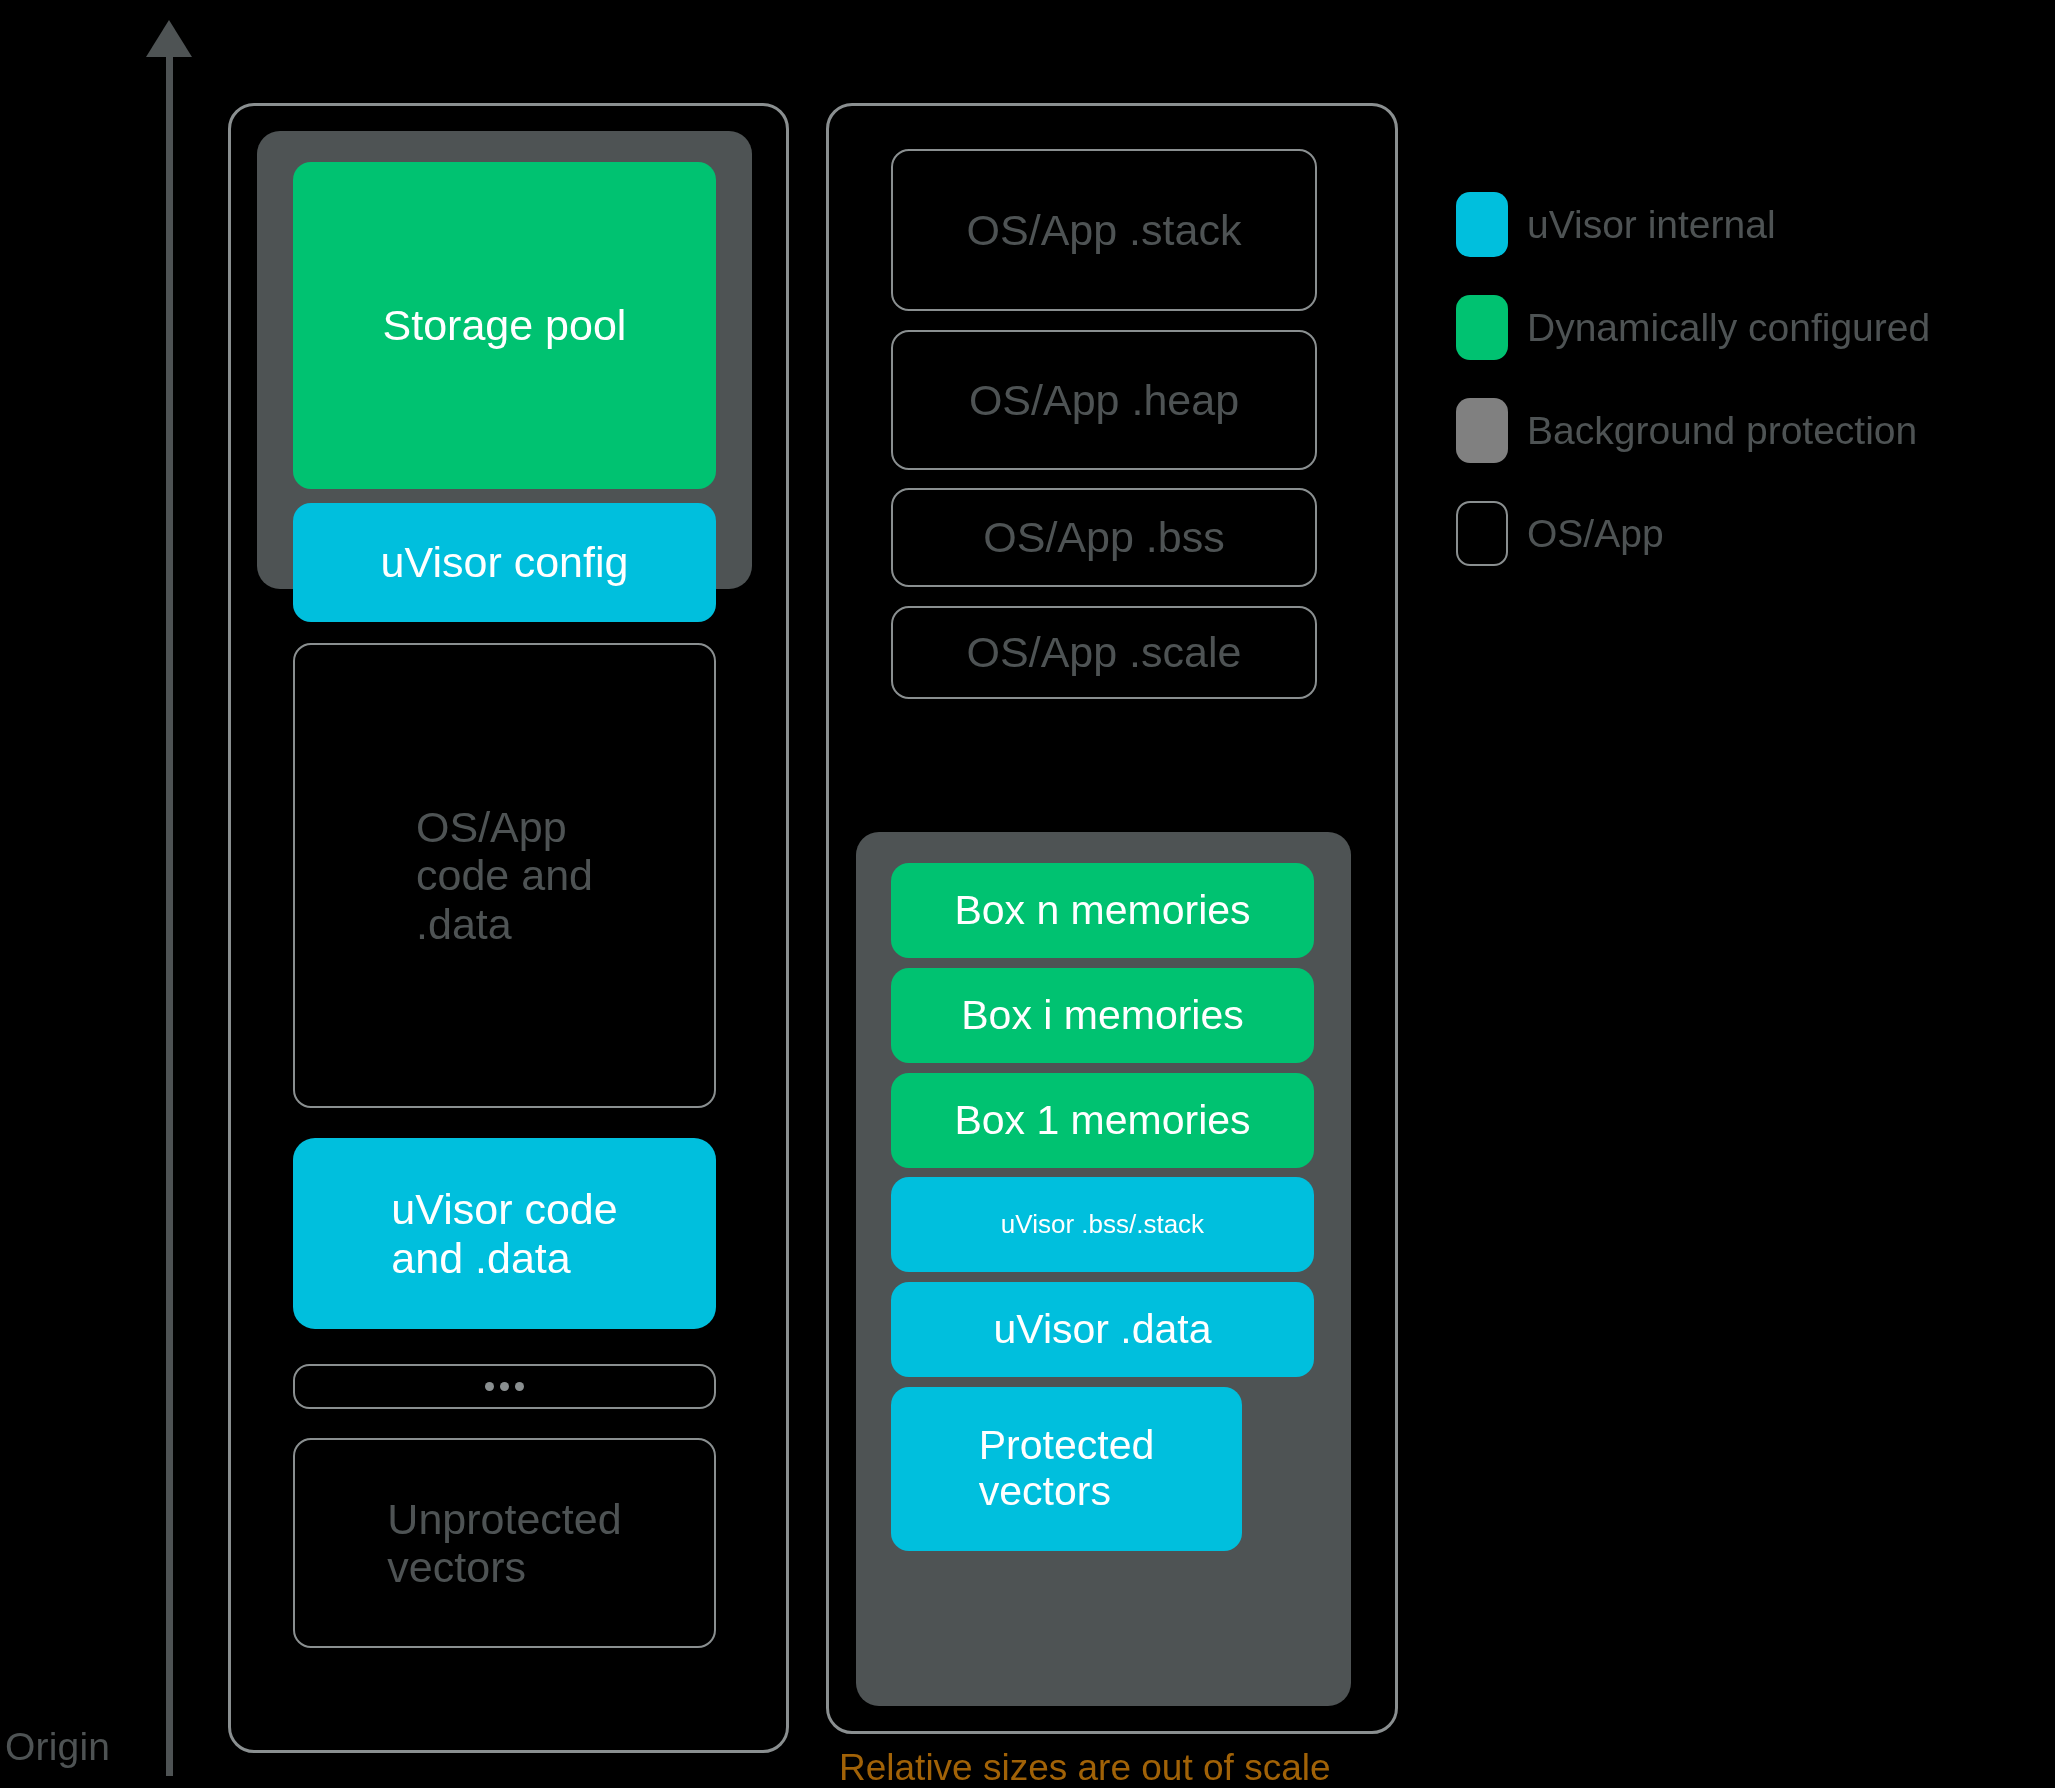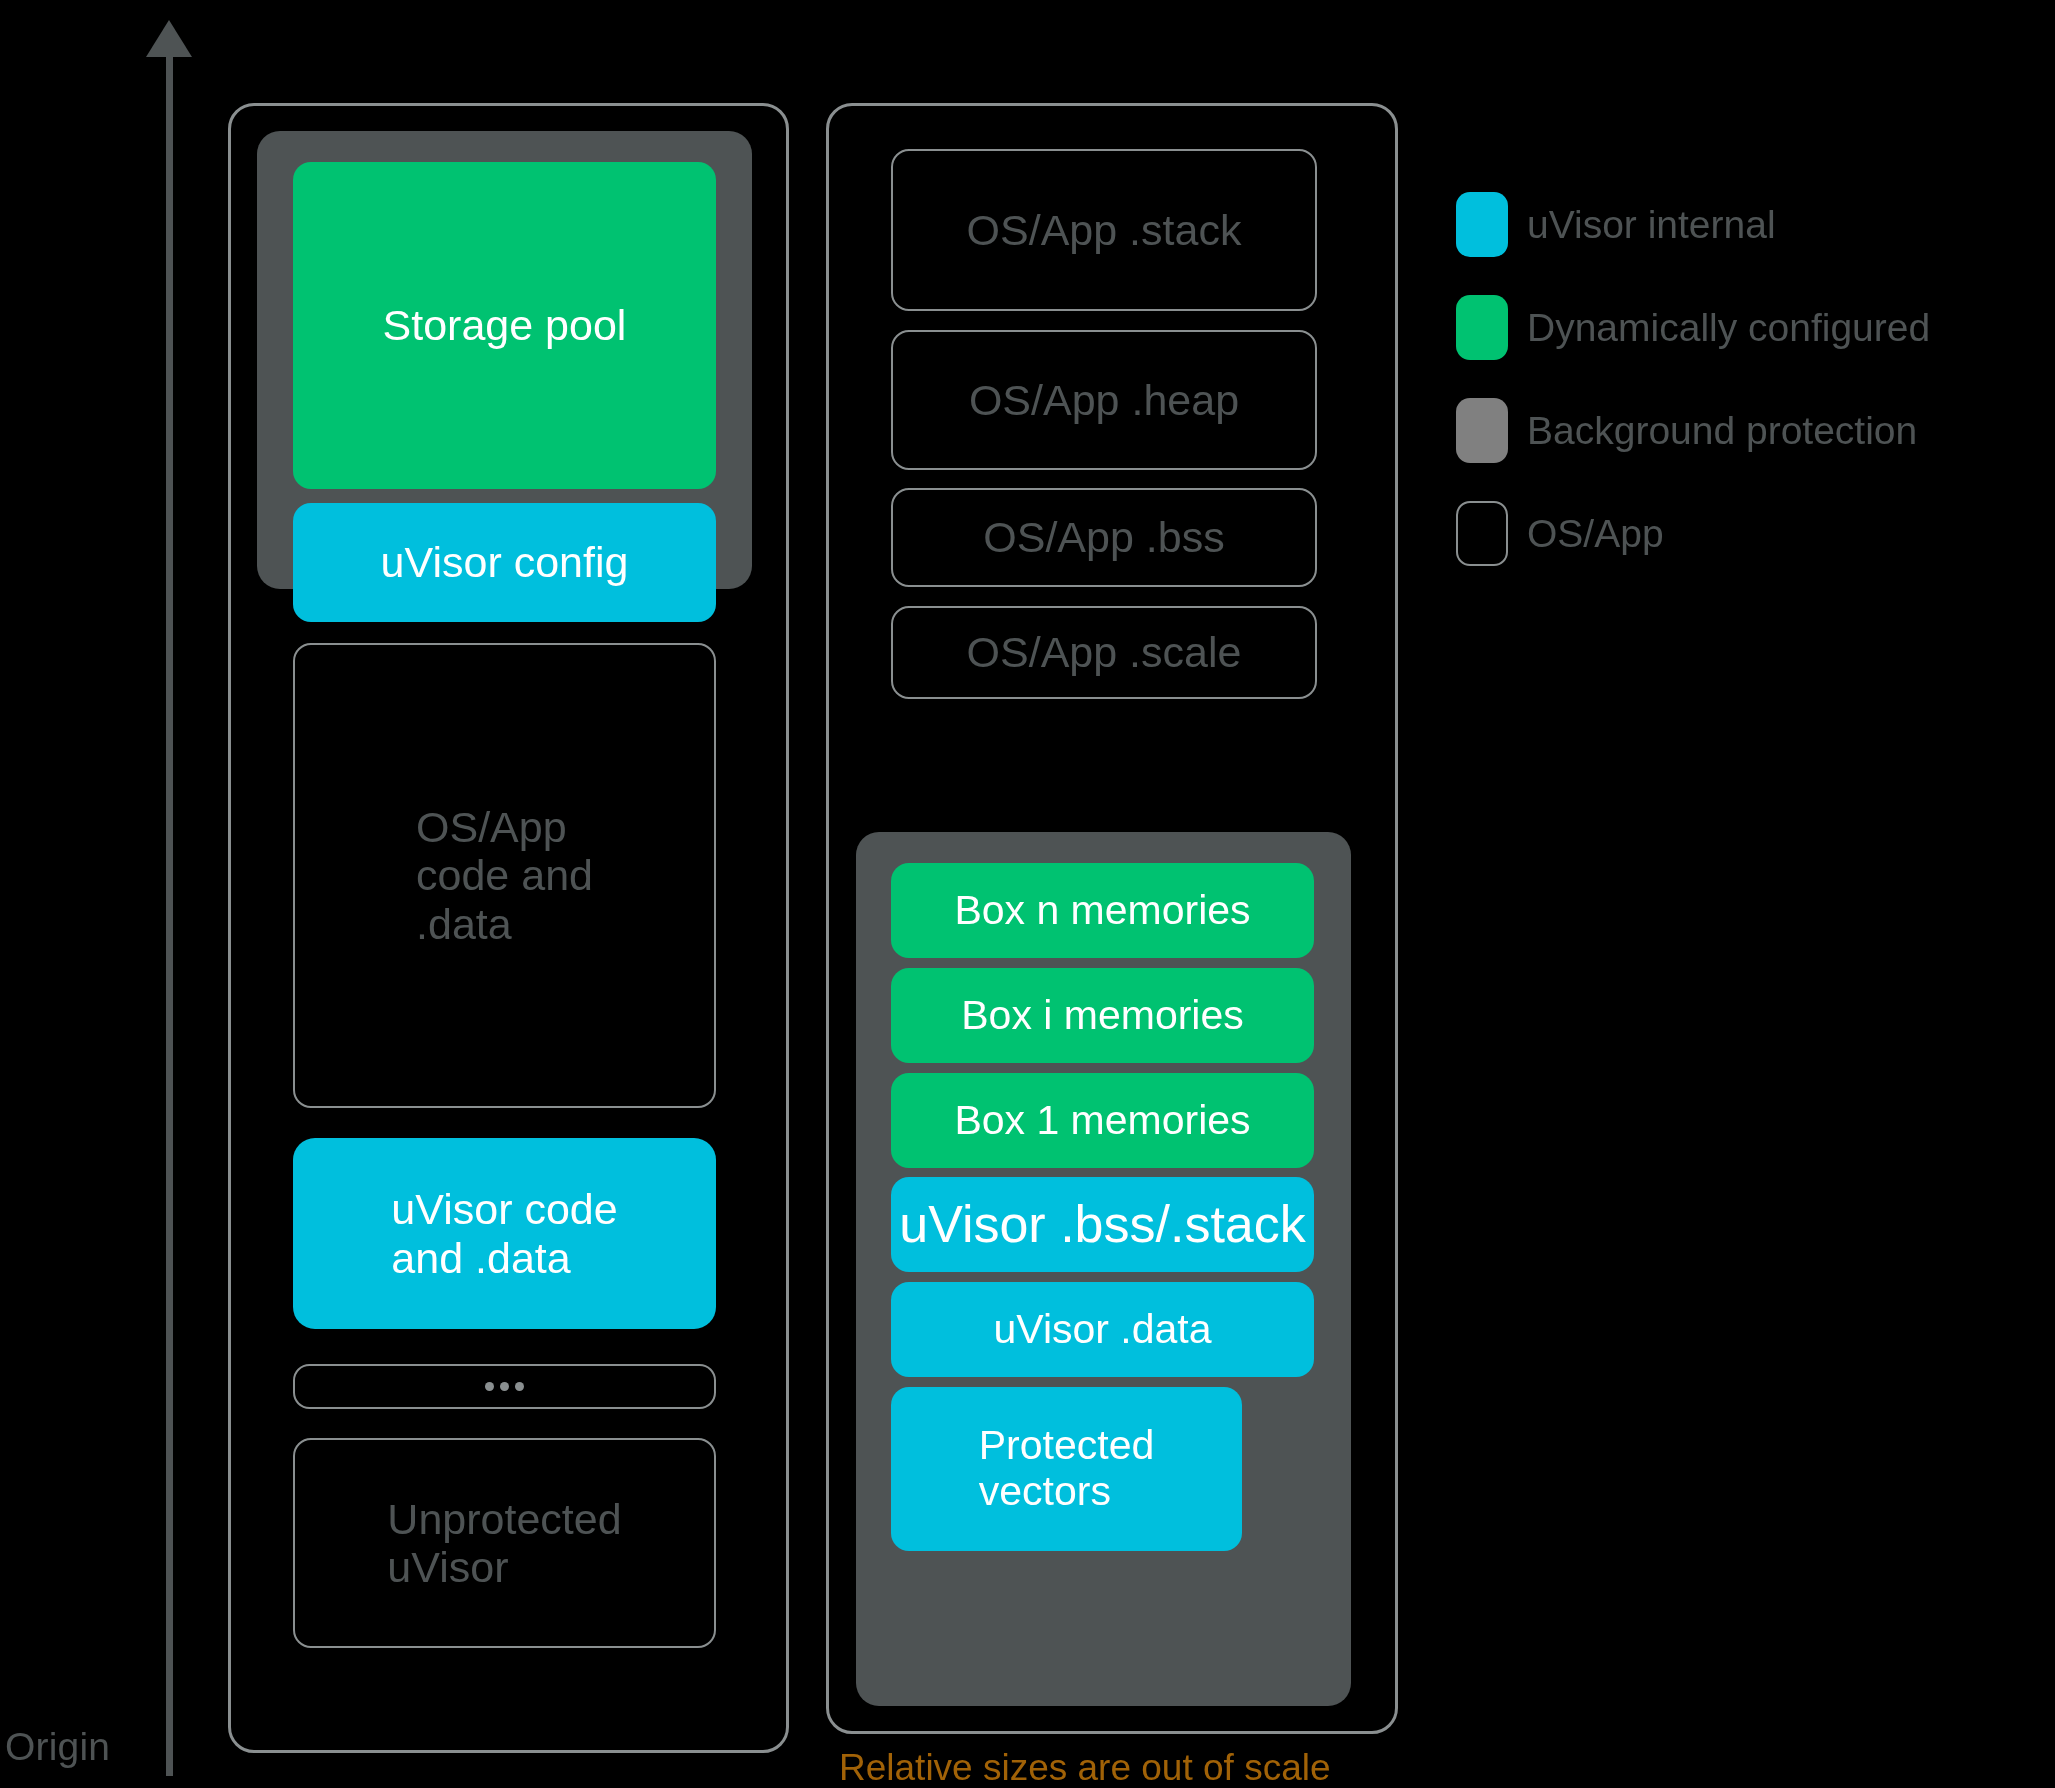--- a/index.html
+++ b/index.html
@@ -167,38 +167,38 @@
     <div class="blk cyan" style="left:62px; top:1032px; width:423px; height:191px; font-size:43px;border-radius:22px;">uVisor code
 and .data</div>
 
     <div class="blk dots" style="left:62px; top:1258px; width:423px; height:45px;">
       <span class="dots-inner">
         <i></i><i></i><i></i>
       </span>
     </div>
 
     <div class="blk osapp" style="left:62px; top:1332px; width:423px; height:210px; font-size:43px;">Unprotected
-uVisor</div>
+vectors</div>
   </div>
 
   <div class="column" id="col-right">
 
     <div class="blk osapp" style="left:62px; top:43px; width:426px; height:162px; font-size:43px;">OS/App .stack</div>
 
     <div class="blk osapp" style="left:62px; top:224px; width:426px; height:140px; font-size:43px;">OS/App .heap</div>
 
     <div class="blk osapp" style="left:62px; top:382px; width:426px; height:99px; font-size:43px;">OS/App .bss</div>
 
     <div class="blk osapp" style="left:62px; top:500px; width:426px; height:93px; font-size:43px;">OS/App .scale</div>
 
     <div class="protect-group" style="left:27px; top:726px; width:495px; height:874px;">
       <div class="blk green" style="left:35px; top:31px; width:423px; height:95px; font-size:41px;">Box n memories</div>
       <div class="blk green" style="left:35px; top:136px; width:423px; height:95px; font-size:41px;">Box i memories</div>
       <div class="blk green" style="left:35px; top:241px; width:423px; height:95px; font-size:41px;">Box 1 memories</div>
-      <div class="blk cyan" style="left:35px; top:345px; width:423px; height:95px; font-size:52px;">uVisor .bss/.stack</div>
+      <div class="blk cyan" style="left:35px; top:345px; width:423px; height:95px; font-size:26px;">uVisor .bss/.stack</div>
       <div class="blk cyan" style="left:35px; top:450px; width:423px; height:95px; font-size:41px;">uVisor .data</div>
       <div class="blk cyan" style="left:35px; top:555px; width:351px; height:164px; font-size:41px;">Protected
 vectors</div>
     </div>
   </div>
 
   <div id="legend">
     <div class="legend-row">
       <span class="legend-swatch cyan"></span>
       <span class="legend-label">uVisor internal</span>

